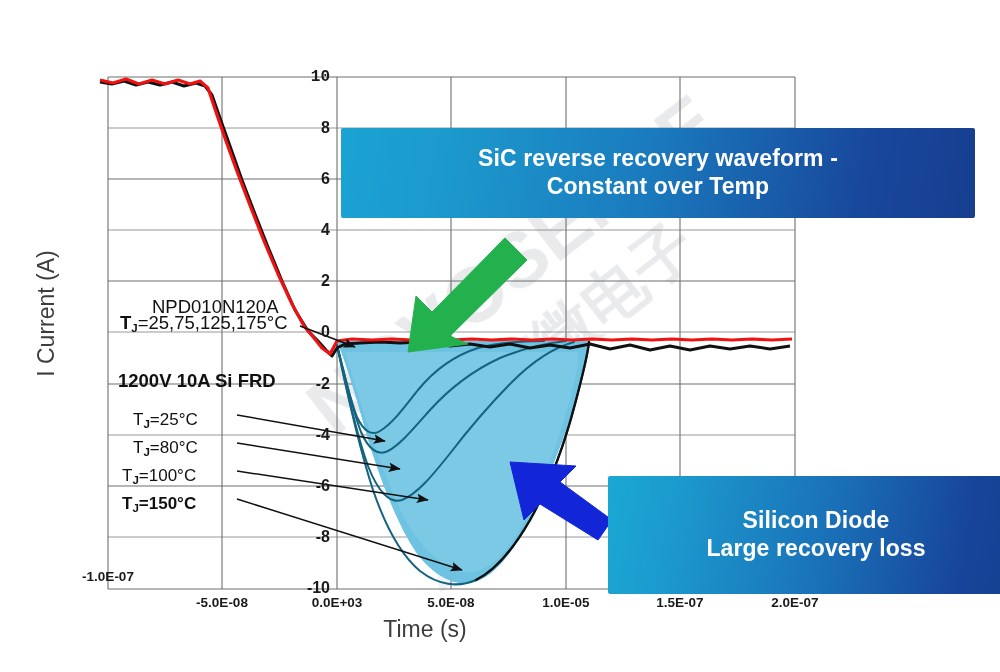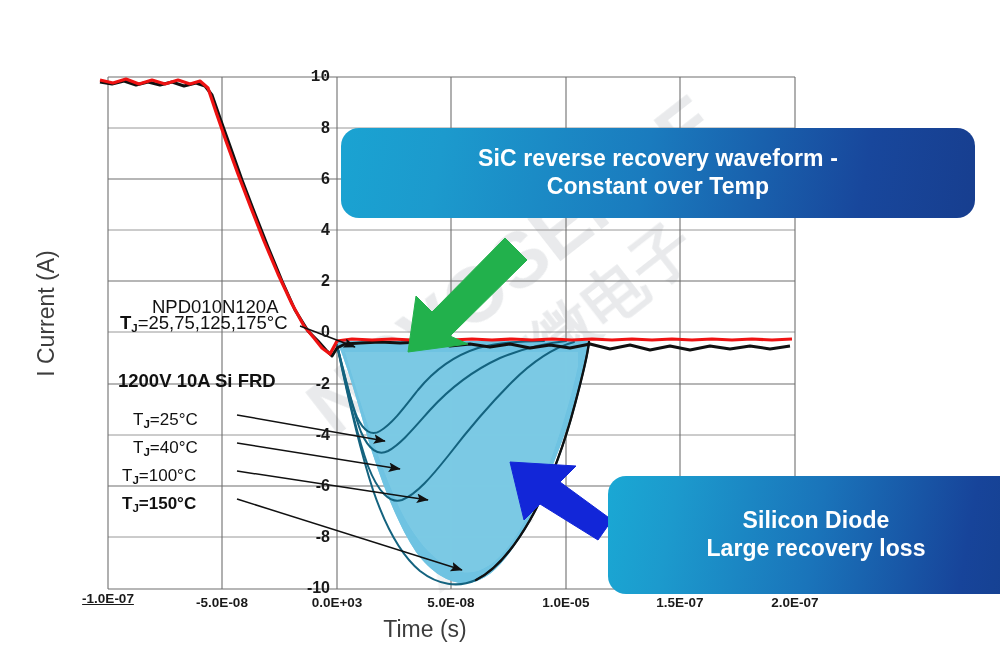--- a/index.html
+++ b/index.html
@@ -9,21 +9,21 @@
     font-family:"Liberation Sans", sans-serif;
     overflow:hidden;
     position:relative;
   }
   #stage{position:absolute;left:0;top:0;width:1000px;height:672px;}
   svg.layer{position:absolute;left:0;top:0;width:1000px;height:672px;}
 
   
   .callout{
     position:absolute;
-    border-radius:18px;
+    border-radius:2px;
     display:flex;align-items:center;justify-content:center;
     text-align:center;
     color:#ffffff;
     font-weight:bold;
     line-height:1.20;
     letter-spacing:0.1px;
     box-sizing:border-box;
     z-index:40;
   }
   #callout-top{
@@ -193,40 +193,40 @@
   <div class="txt ytick" style="left:286px;top:170px;width:44px;">6</div>
   <div class="txt ytick" style="left:286px;top:221px;width:44px;">4</div>
   <div class="txt ytick" style="left:286px;top:272px;width:44px;">2</div>
   <div class="txt ytick" style="left:286px;top:323px;width:44px;">0</div>
   <div class="txt ytick" style="left:286px;top:375px;width:44px;">-2</div>
   <div class="txt ytick" style="left:286px;top:426px;width:44px;">-4</div>
   <div class="txt ytick" style="left:286px;top:477px;width:44px;">-6</div>
   <div class="txt ytick" style="left:286px;top:528px;width:44px;">-8</div>
   <div class="txt ytick" style="left:281px;top:579px;width:49px;">-10</div>
 
-  <div class="txt xtick" style="left:48px;top:591px;width:120px;text-decoration:underline;">-1.0E-07</div>
+  <div class="txt xtick" style="left:48px;top:569px;width:120px;">-1.0E-07</div>
   <div class="txt xtick" style="left:162px;top:595px;width:120px;">-5.0E-08</div>
   <div class="txt xtick" style="left:277px;top:595px;width:120px;">0.0E+03</div>
   <div class="txt xtick" style="left:391px;top:595px;width:120px;">5.0E-08</div>
   <div class="txt xtick" style="left:506px;top:595px;width:120px;">1.0E-05</div>
   <div class="txt xtick" style="left:620px;top:595px;width:120px;">1.5E-07</div>
   <div class="txt xtick" style="left:735px;top:595px;width:120px;">2.0E-07</div>
 
   <div class="txt axis-title" id="ylabel">I Current (A)</div>
   <div class="txt axis-title" id="xlabel">Time (s)</div>
 
   <div class="ann ann-big" id="lbl-npd">NPD010N120A</div>
 
   <div class="ann ann-big" id="lbl-tj-sic"><span class="ann-bold">T</span><span class="sub">J</span><span>=25,75,125,175°C</span></div>
 
   <div class="ann" id="lbl-sifrd">1200V 10A  Si FRD</div>
 
   <div class="ann" id="lbl-t25"><span>T</span><span class="sub">J</span><span>=25°C</span></div>
 
-  <div class="ann" id="lbl-t50"><span>T</span><span class="sub">J</span><span>=40°C</span></div>
+  <div class="ann" id="lbl-t50"><span>T</span><span class="sub">J</span><span>=80°C</span></div>
 
   <div class="ann" id="lbl-t100"><span>T</span><span class="sub">J</span><span>=100°C</span></div>
 
   <div class="ann ann-bold" id="lbl-t150"><span>T</span><span class="sub">J</span><span>=150°C</span></div>
 
   <div class="callout" id="callout-top">
     <div>
       <span>SiC reverse recovery waveform -</span>
       <span>Constant over Temp</span>
     </div>

